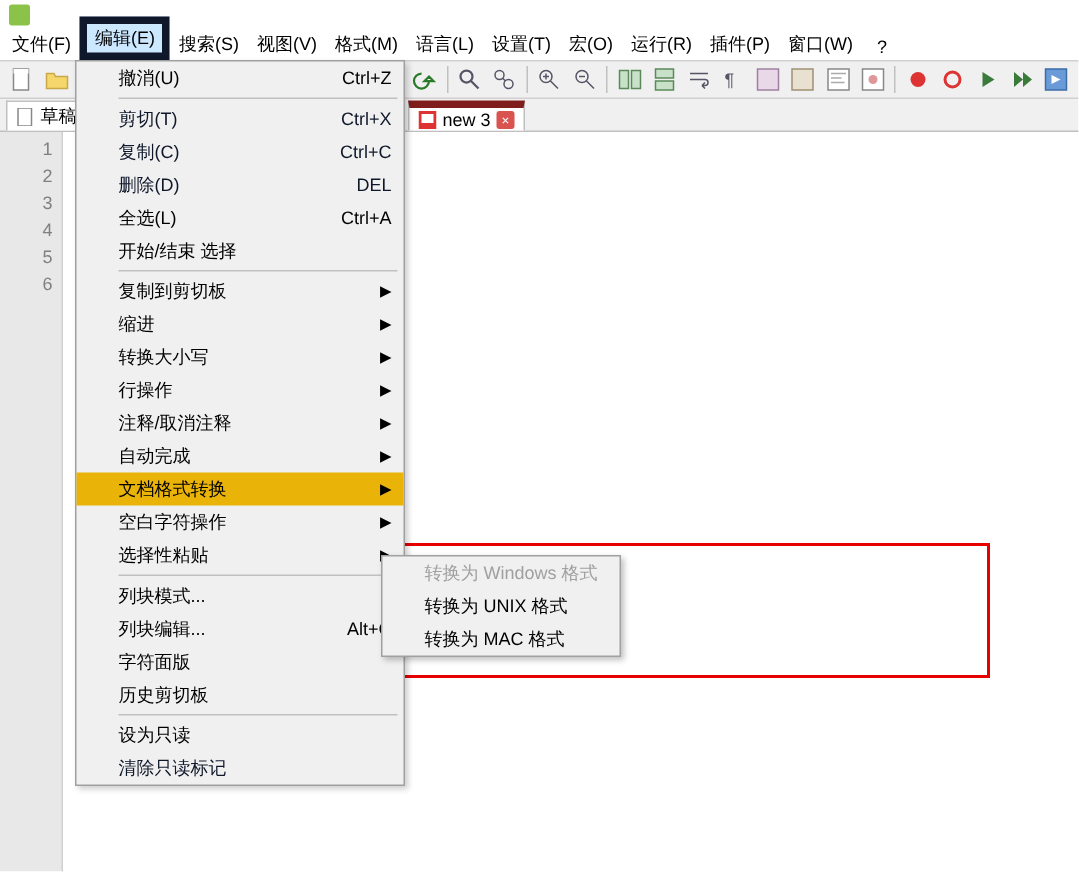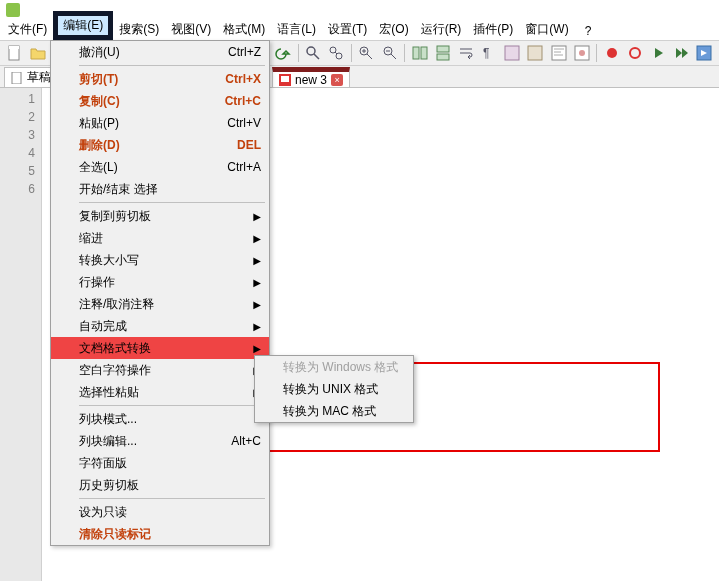--- a/index.html
+++ b/index.html
@@ -23,27 +23,27 @@
 .tab .doc-icon { width:12px; height:12px; display:inline-block; }
 .tab .close { width:12px; height:12px; background:#d9534f; color:#fff; display:flex; align-items:center; justify-content:center; font-size:9px; border-radius:2px; }
 .tab .dirty-icon svg { display:block; }
 
 .editor { position:relative; display:flex; height:calc(581px - 20px - 20px - 26px - 22px); }
 .gutter { width:42px; background:#e8e8e8; border-right:1px solid #d0d0d0; text-align:right; padding:2px 6px 0 0; color:#808080; font-family:Consolas,monospace; font-size:14px; line-height:18px; }
 .content { flex:1; background:#fff; }
 
 .dropdown { position:absolute; left:50px; top:40px; width:220px; background:#f0f0f0; border:1px solid #a0a0a0; box-shadow:2px 2px 4px rgba(0,0,0,.2); z-index:10; }
 .dropdown .dmi { height:22px; display:flex; align-items:center; padding:0 8px 0 28px; position:relative; color:#000; }
-.dropdown .dmi.disabled { color:#c2410c;font-weight:bold; }
-.dropdown .dmi.highlight { background:#ef4444; }
+.dropdown .dmi.disabled { color:#0f172a; }
+.dropdown .dmi.highlight { background:#eab308; }
 .dropdown .dmi .sc { margin-left:auto; }
 .dropdown .dmi .arrow { margin-left:auto; font-size:10px; }
 .dropdown .dsep { height:1px; background:#c0c0c0; margin:2px 4px 2px 28px; }
 
-.submenu { position:absolute; left:254px; top:355px; width:160px; background:#f0f0f0; border:1px solid #a0a0a0; box-shadow:2px 2px 4px rgba(0,0,0,.25); z-index:11; }
+.submenu { position:absolute; left:254px; top:370px; width:160px; background:#f0f0f0; border:1px solid #a0a0a0; box-shadow:2px 2px 4px rgba(0,0,0,.25); z-index:11; }
 .submenu .smi { height:22px; display:flex; align-items:center; padding:0 8px 0 28px; }
 .submenu .smi.disabled { color:#a0a0a0; }
 
 .redbox { position:absolute; left:262px; top:362px; width:398px; height:90px; border:2px solid #e60000; z-index:5; pointer-events:none; }
 
 svg { display:block; }
 </style>
 </head>
 <body>
 
@@ -282,24 +282,20 @@
     </div>
   <div class="dsep"></div>
   <div class="dmi disabled">
       <span>剪切(T)</span>
       <span class="sc">Ctrl+X</span>
     </div>
   <div class="dmi disabled">
       <span>复制(C)</span>
       <span class="sc">Ctrl+C</span>
     </div>
-  <div class="dmi">
-      <span>粘贴(P)</span>
-      <span class="sc">Ctrl+V</span>
-    </div>
   <div class="dmi disabled">
       <span>删除(D)</span>
       <span class="sc">DEL</span>
     </div>
   <div class="dmi">
       <span>全选(L)</span>
       <span class="sc">Ctrl+A</span>
     </div>
   <div class="dmi">
       <span>开始/结束 选择</span>

